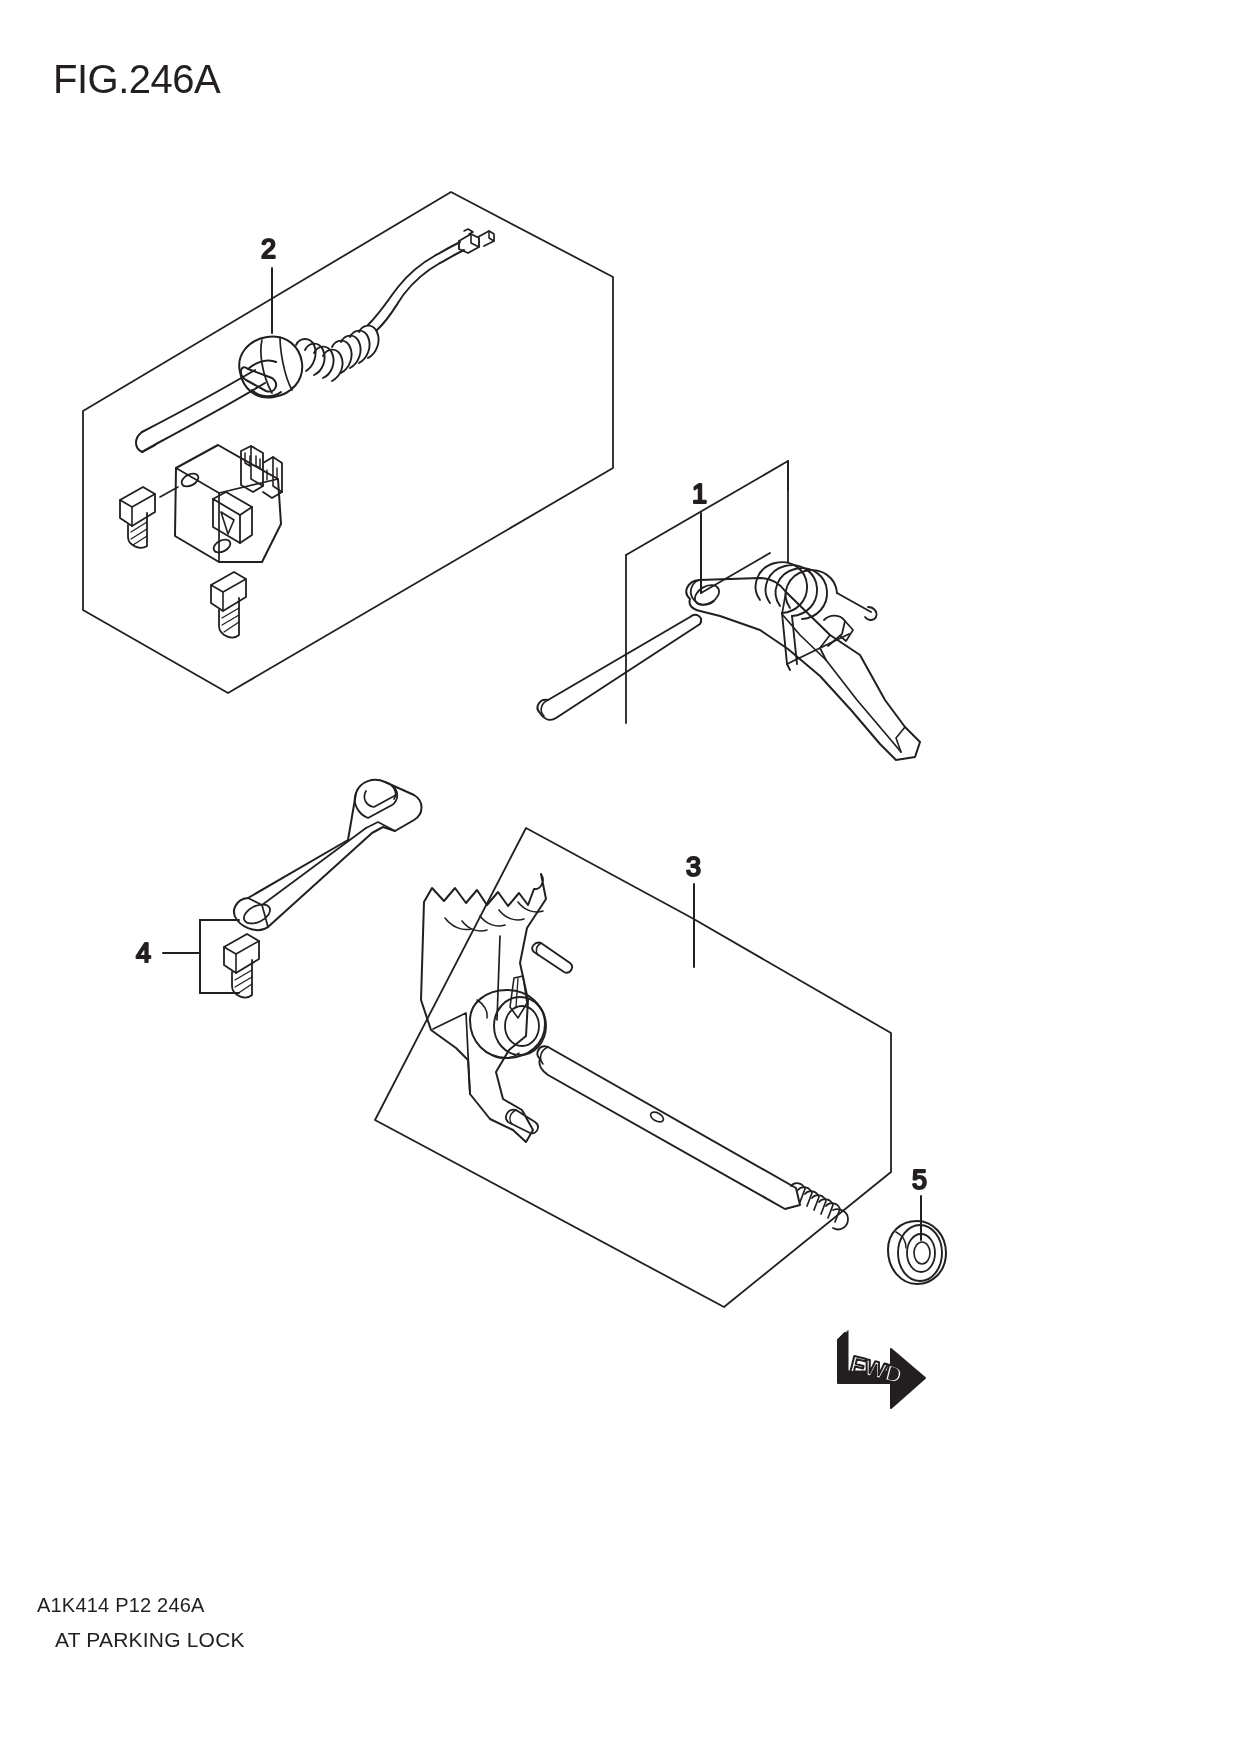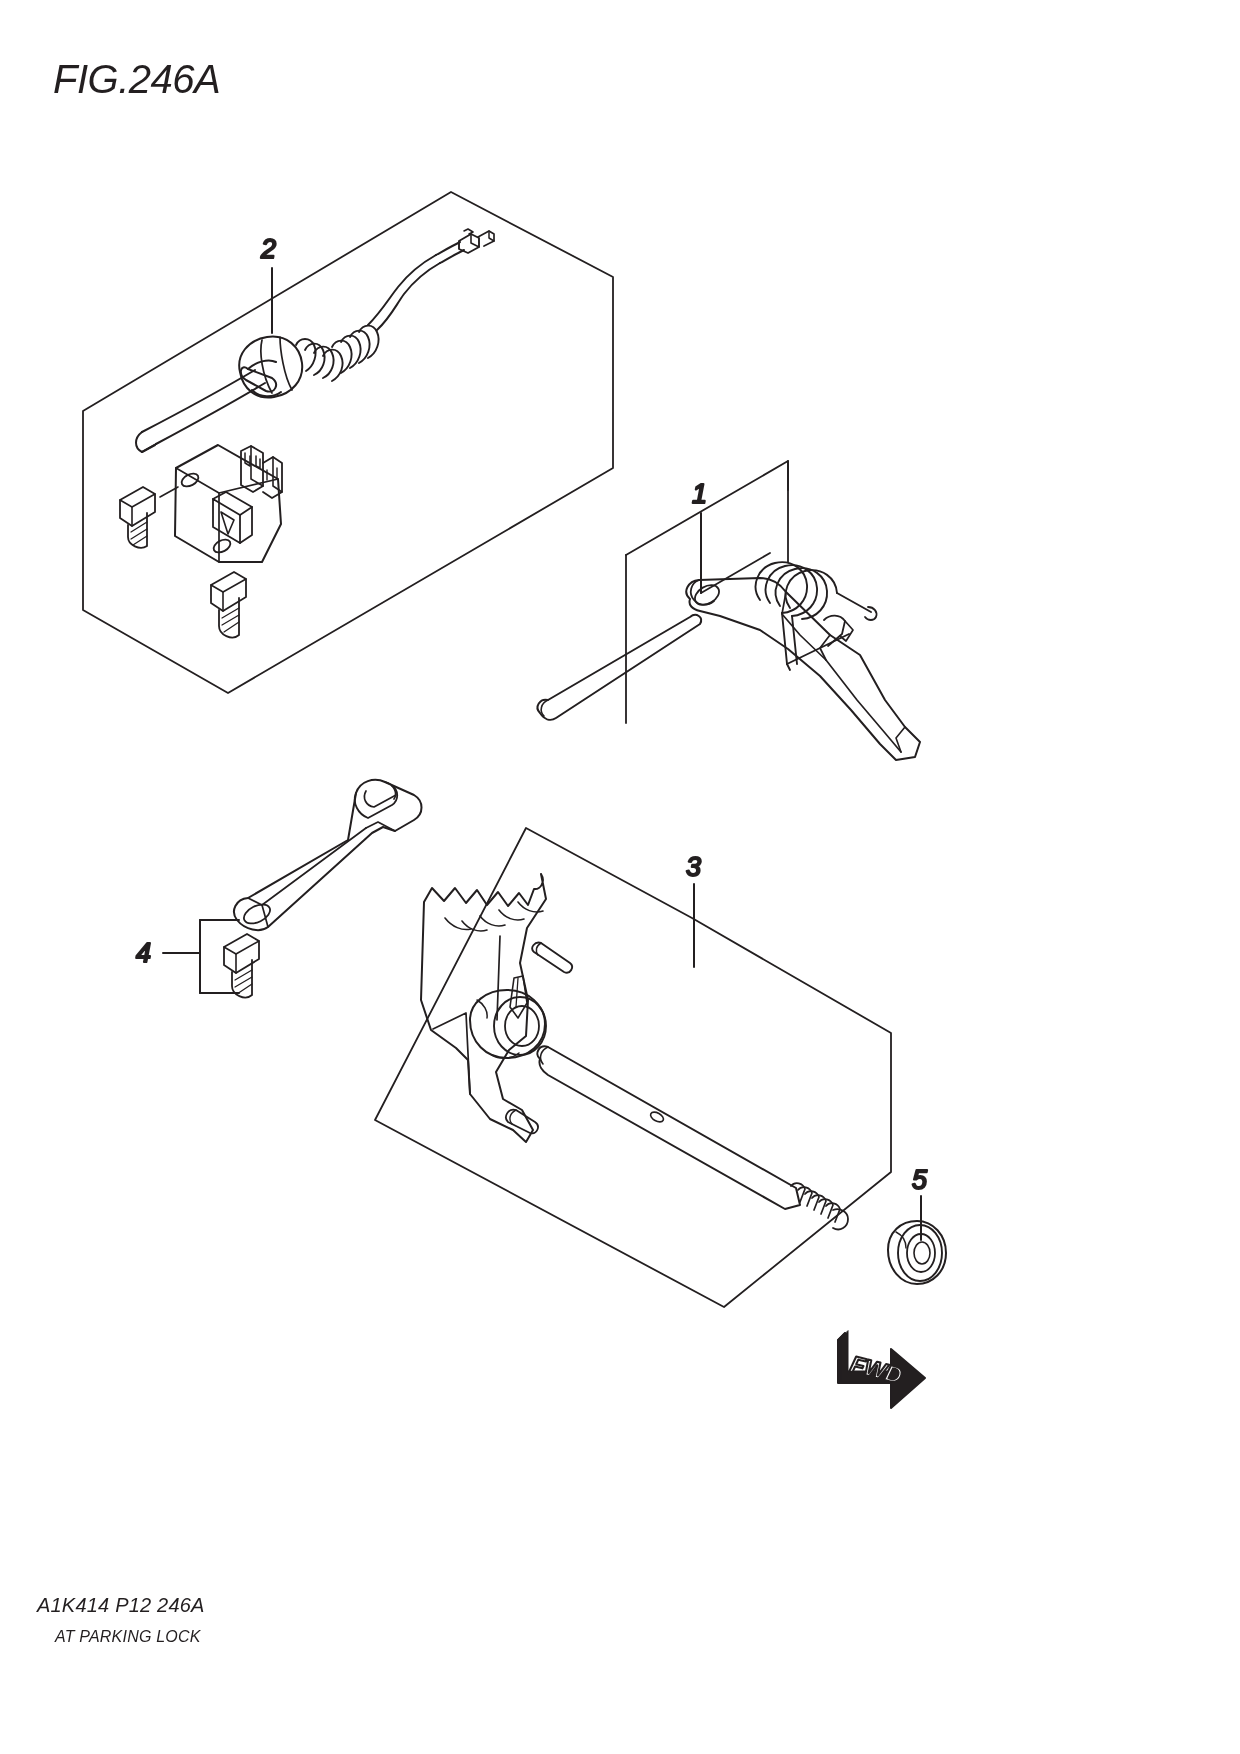--- a/index.html
+++ b/index.html
@@ -15,21 +15,20 @@
     font-family: "Liberation Sans", sans-serif;
     color: #231f20;
     overflow: hidden;
   }
   #page {
     position: absolute;
     left: 0; top: 0;
     width: 1240px;
     height: 1340px;
     background: #ffffff;
-    font-style: italic;
   }
   #fig-title {
     position: absolute;
     left: 53px;
     top: 57px;
     font-size: 40px;
     font-weight: 400;
     letter-spacing: -0.5px;
     color: #231f20;
     white-space: pre;
@@ -40,21 +39,21 @@
     top: 1594px;
     font-size: 20px;
     letter-spacing: 0.2px;
     color: #231f20;
     white-space: pre;
   }
   #footer-name {
     position: absolute;
     left: 55px;
     top: 1628px;
-    font-size: 16px;
+    font-size: 21px;
     letter-spacing: 0.2px;
     color: #231f20;
     white-space: pre;
   }
   #artboard {
     position: absolute;
     left: 0;
     top: 0;
     width: 1240px;
     height: 1754px;

